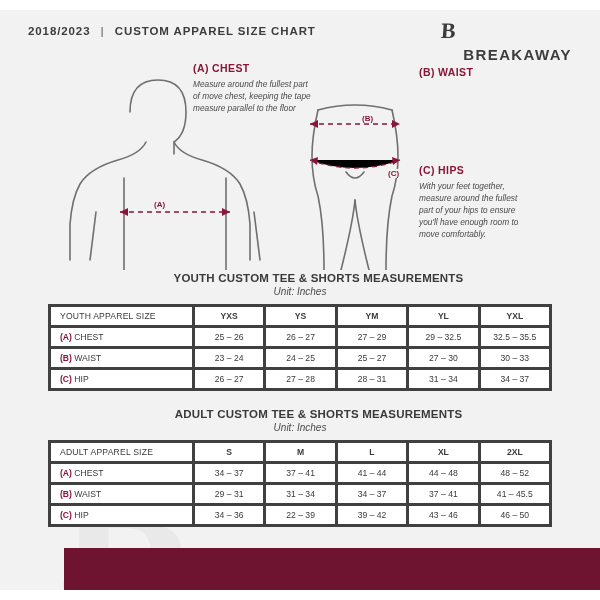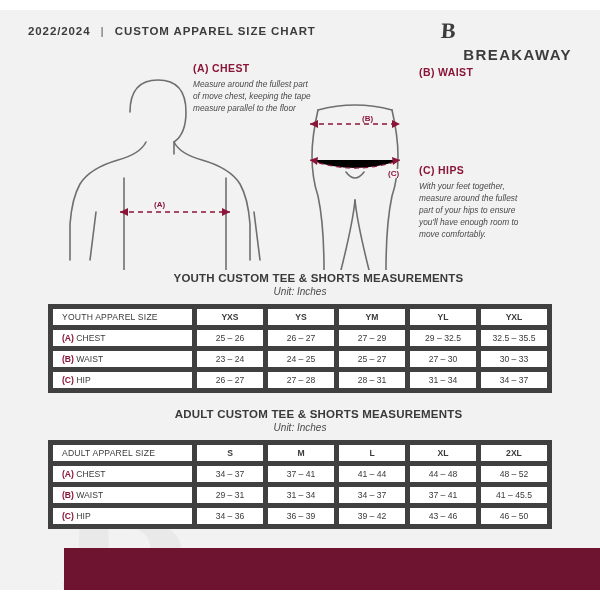--- a/index.html
+++ b/index.html
@@ -136,21 +136,21 @@
     margin-bottom: 7px;
   }
   table {
     border-collapse: collapse;
     width: 504px;
     margin: 0 auto;
     background: #ffffff;
     table-layout: fixed;
   }
   th, td {
-    border: 5px solid #404040;
+    border: 3px solid #404040;
     height: 21px;
     font-size: 8.6px;
     color: #3a3a3a;
     text-align: center;
     padding: 0 2px;
   }
   th.rowhead, td.rowhead {
     text-align: left;
     padding-left: 9px;
     width: 144px;
@@ -165,21 +165,21 @@
 </style>
 </head>
 <body>
 
 <div id="page">
   <div class="sheet"></div>
   <div class="watermark">B</div>
 
   <div class="header">
     <div class="header-title">
-      <span>2022/2024</span>
+      <span>2018/2023</span>
       <span class="header-sep">|</span>
       <span>CUSTOM APPAREL SIZE CHART</span>
     </div>
     <div class="brand">
       <span class="brand-mark">B</span>
       <span class="brand-name">BREAKAWAY</span>
     </div>
   </div>
 
   <div class="illus">
@@ -328,21 +328,21 @@
           <td>34 – 37</td>
           <td>37 – 41</td>
           <td>41 – 45.5</td>
         </tr>
         <tr>
           <td class="rowhead">
             <span class="lbl-code">(C)</span>
             <span class="lbl-text">HIP</span>
           </td>
           <td>34 – 36</td>
-          <td>36 – 39</td>
+          <td>22 – 39</td>
           <td>39 – 42</td>
           <td>43 – 46</td>
           <td>46 – 50</td>
         </tr>
       </tbody>
     </table>
   </div>
 
   <div class="footer-bar"></div>
 </div>

